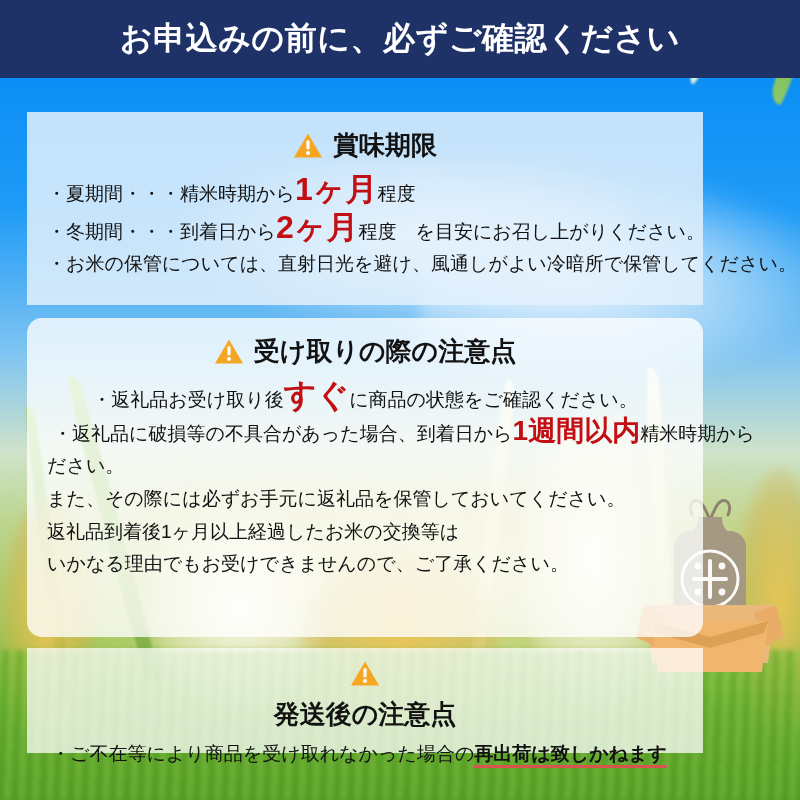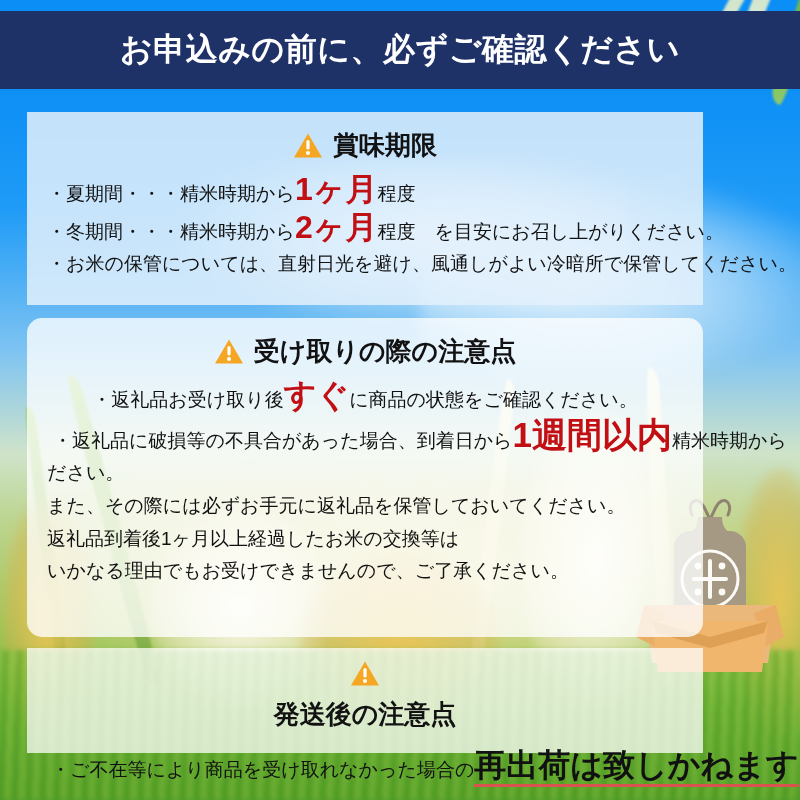--- a/index.html
+++ b/index.html
@@ -82,21 +82,21 @@
         rgba(120,186,56,0.55) 0px, rgba(120,186,56,0.55) 4px,
         rgba(86,158,36,0.55) 4px, rgba(86,158,36,0.55) 9px,
         rgba(152,205,78,0.5) 9px, rgba(152,205,78,0.5) 14px),
       linear-gradient(to bottom, rgba(124,190,60,0.35) 0%, rgba(62,140,26,0.9) 100%);
     filter: blur(2.5px);
   }
 
   
   .header-bar {
     position: absolute;
-    left: 0; top: 11px;
+    left: 0; top: 0;
     width: 800px; height: 78px;
     background: #1f3268;
     display: flex;
     align-items: center;
     justify-content: center;
   }
   .header-title {
     color: #ffffff;
     font-size: 32px;
     font-weight: 700;
@@ -142,26 +142,26 @@
 
   .em-red {
     color: #c20f14;
     font-weight: 700;
     font-size: 32px;
     line-height: 1;
   }
   .em-red-lg {
     color: #c20f14;
     font-weight: 700;
-    font-size: 35px;
+    font-size: 28px;
     line-height: 1;
   }
   .em-bold-ul {
     font-weight: 700;
-    font-size: 32px;
+    font-size: 19px;
     color: #111111;
     border-bottom: 3px solid #d9544f;
     padding-bottom: 1px;
   }
 
   .box-3 .line { font-size: 19px; }
   .box-3 .lines { text-align: left; padding-left: 8px; }
 
   
   .rice-art {
@@ -238,21 +238,21 @@
         <rect x="13.4" y="8" width="3.2" height="9.5" rx="1.6" fill="#ffffff"></rect>
         <circle cx="15" cy="21" r="2" fill="#ffffff"></circle>
       </svg>
       <span>賞味期限</span>
     </div>
     <div class="lines">
       <div class="line">
         <span>・夏期間・・・精米時期から</span><span class="em-red">1ヶ月</span><span>程度</span>
       </div>
       <div class="line">
-        <span>・冬期間・・・精米時期から</span><span class="em-red">2ヶ月</span><span>程度　を目安にお召し上がりください。</span>
+        <span>・冬期間・・・到着日から</span><span class="em-red">2ヶ月</span><span>程度　を目安にお召し上がりください。</span>
       </div>
       <div class="line">
         <span>・お米の保管については、直射日光を避け、風通しがよい冷暗所で保管してください。</span>
       </div>
     </div>
   </section>
 
   <section class="box box-2">
     <div class="box-title">
       <svg class="warn-icon" viewBox="0 0 30 27">

